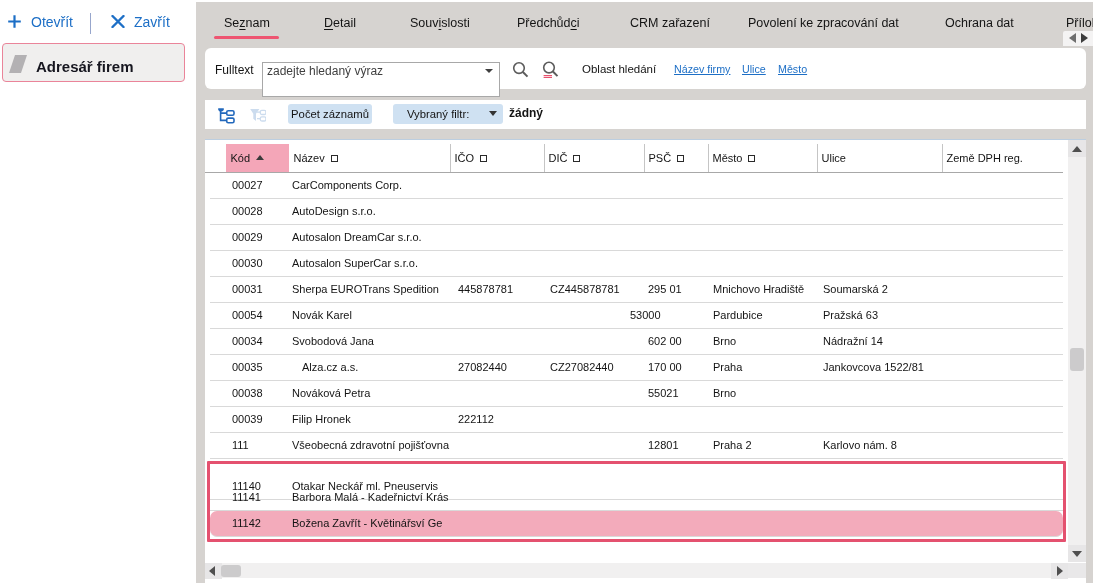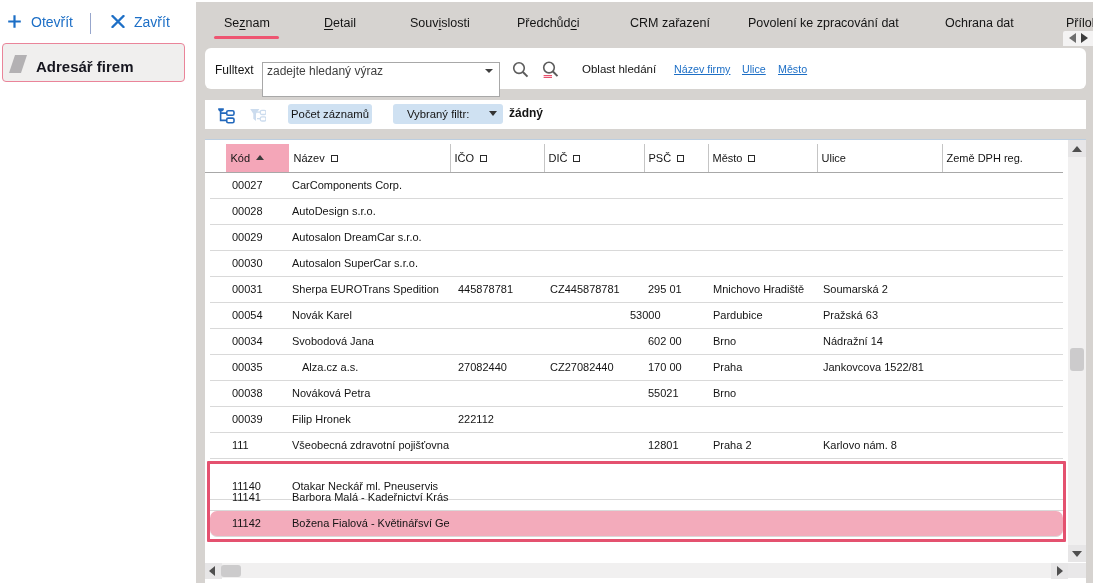--- a/index.html
+++ b/index.html
@@ -257,21 +257,21 @@
           <div class="row" style="top: 302px; margin-top: 32px;">
             <div class="cell" style="left: 22px; width: 57px;">11140</div>
             <div class="cell" style="left: 82px; width: 158px;">Otakar Neckář ml. Pneuservis</div>
           </div>
           <div class="row" style="top: 345px;">
             <div class="cell" style="left: 22px; width: 57px;">11141</div>
             <div class="cell" style="left: 82px; width: 158px;">Barbora Malá - Kadeřnictví Krás</div>
           </div>
           <div class="row focused" style="top: 371px;">
             <div class="cell" style="left: 22px; width: 57px;">11142</div>
-            <div class="cell" style="left: 82px; width: 158px;">Božena Fialová - Květinářsví Ge</div>
+            <div class="cell" style="left: 82px; width: 158px;">Božena Zavřít - Květinářsví Ge</div>
           </div>
         </div>
       <div class="sel-overlay" id="seloverlay" style="top: 321px; height: 81px;"></div>
       <div class="vsb">
         <div class="btn btn-up">
             <div class="tri-up"></div>
           </div>
         <div class="thumb"></div>
         <div class="btn btn-down">
             <div class="tri-down"></div>

